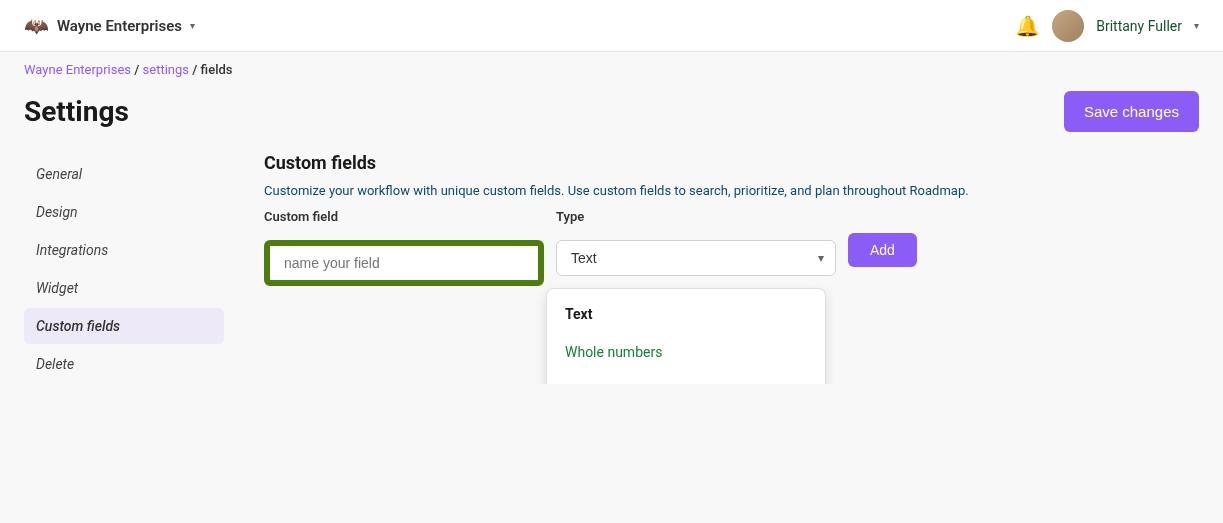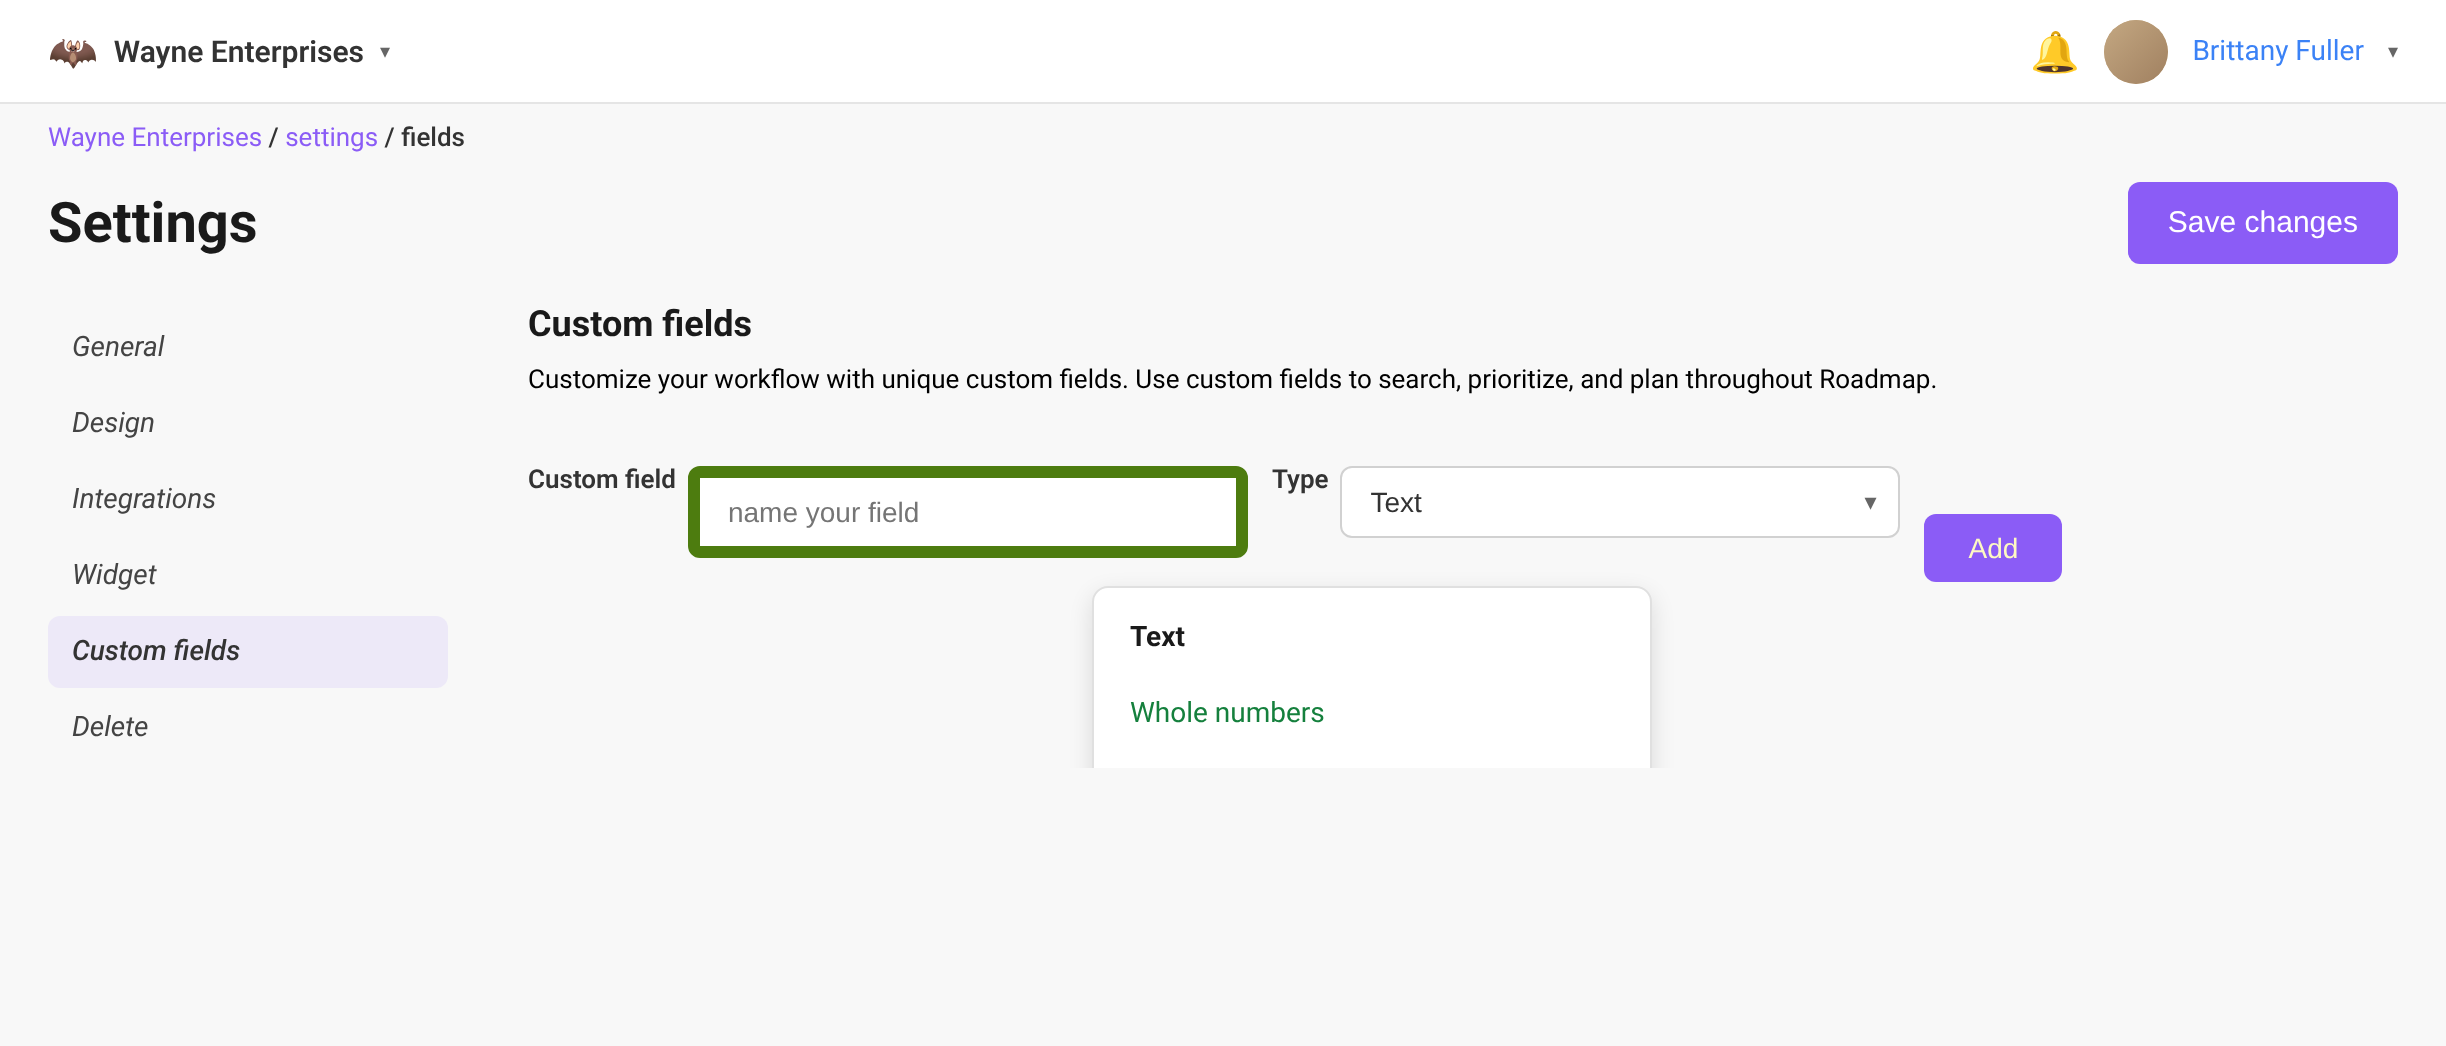--- a/index.html
+++ b/index.html
@@ -54,21 +54,21 @@
       overflow: hidden;
     }
     .avatar-img {
       width: 100%;
       height: 100%;
       background: linear-gradient(135deg, #c4a882 0%, #a08060 100%);
       border-radius: 50%;
     }
     .user-name {
       font-size: 14px;
-      color: #3b82f6;
+      color: #14532d;
     }
     .user-dropdown-arrow {
       font-size: 10px;
       color: #666;
     }
     .breadcrumb {
       padding: 10px 24px 6px;
       font-size: 13px;
       color: #666;
     }
@@ -129,34 +129,34 @@
       padding: 0 0 0 40px;
     }
     .section-title {
       font-size: 18px;
       font-weight: 700;
       color: #1a1a1a;
       margin-bottom: 8px;
     }
     .section-desc {
       font-size: 13px;
-      color: #000000;
-      margin-bottom: 32px;
+      color: #0c4a6e;
+      margin-bottom: 8px;
       line-height: 1.5;
     }
     .fields-row {
       display: flex;
       align-items: flex-start;
       gap: 12px;
       position: relative;
     }
     .field-group {
       display: flex;
-      flex-direction: row;
-      gap: 6px;
+      flex-direction: column;
+      gap: 16px;
     }
     .field-label {
       font-size: 13px;
       font-weight: 600;
       color: #333;
     }
     .field-input {
       border: 6px solid #4d7c0f;
       border-radius: 6px;
       padding: 9px 14px;

